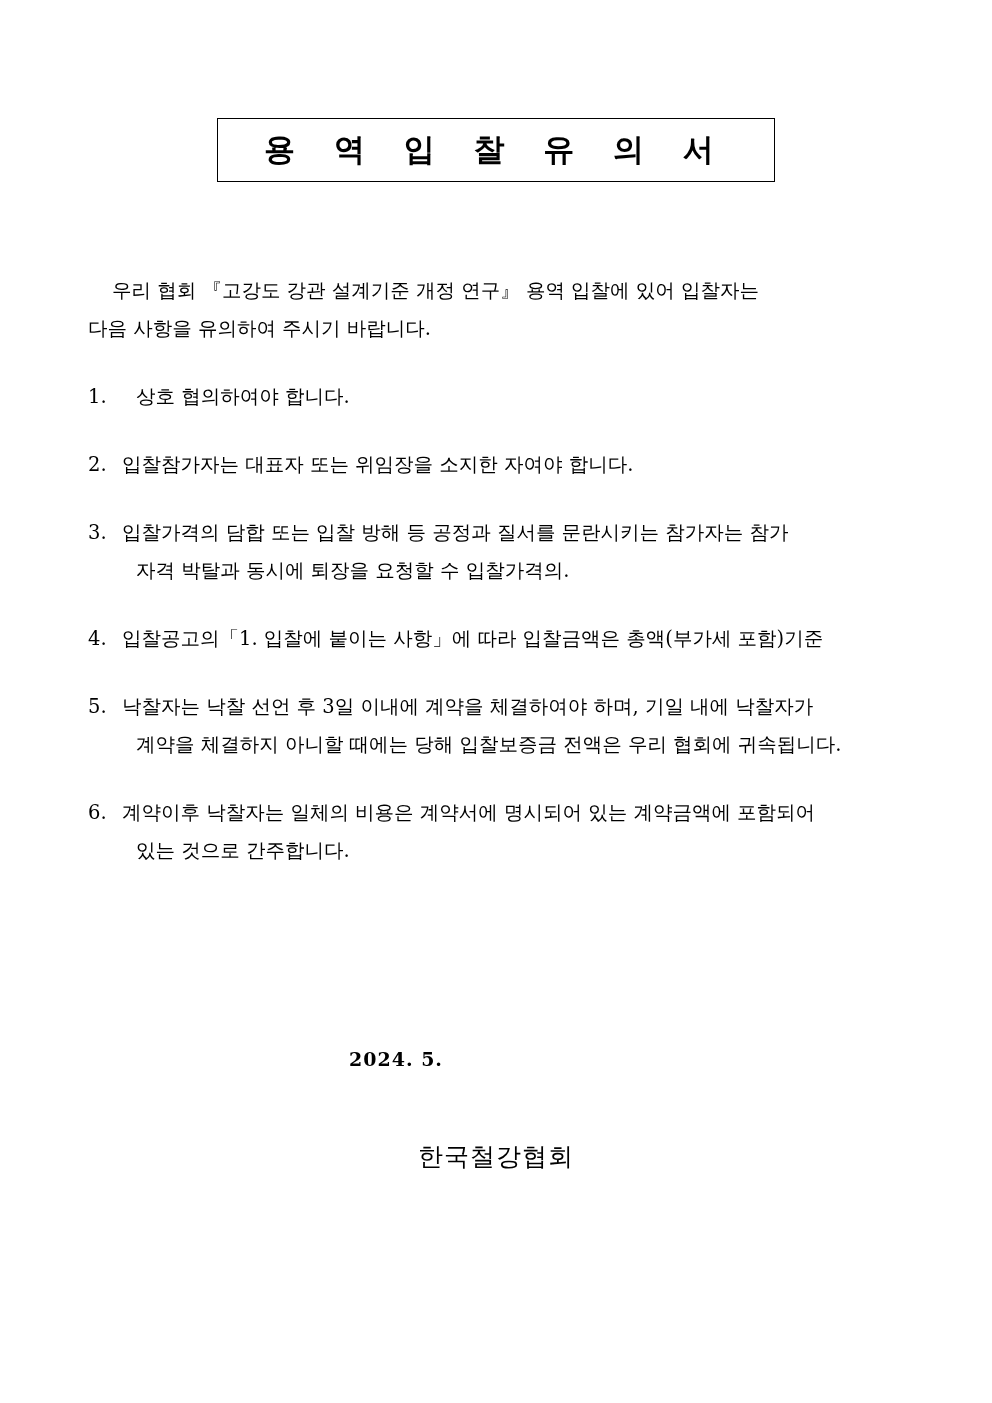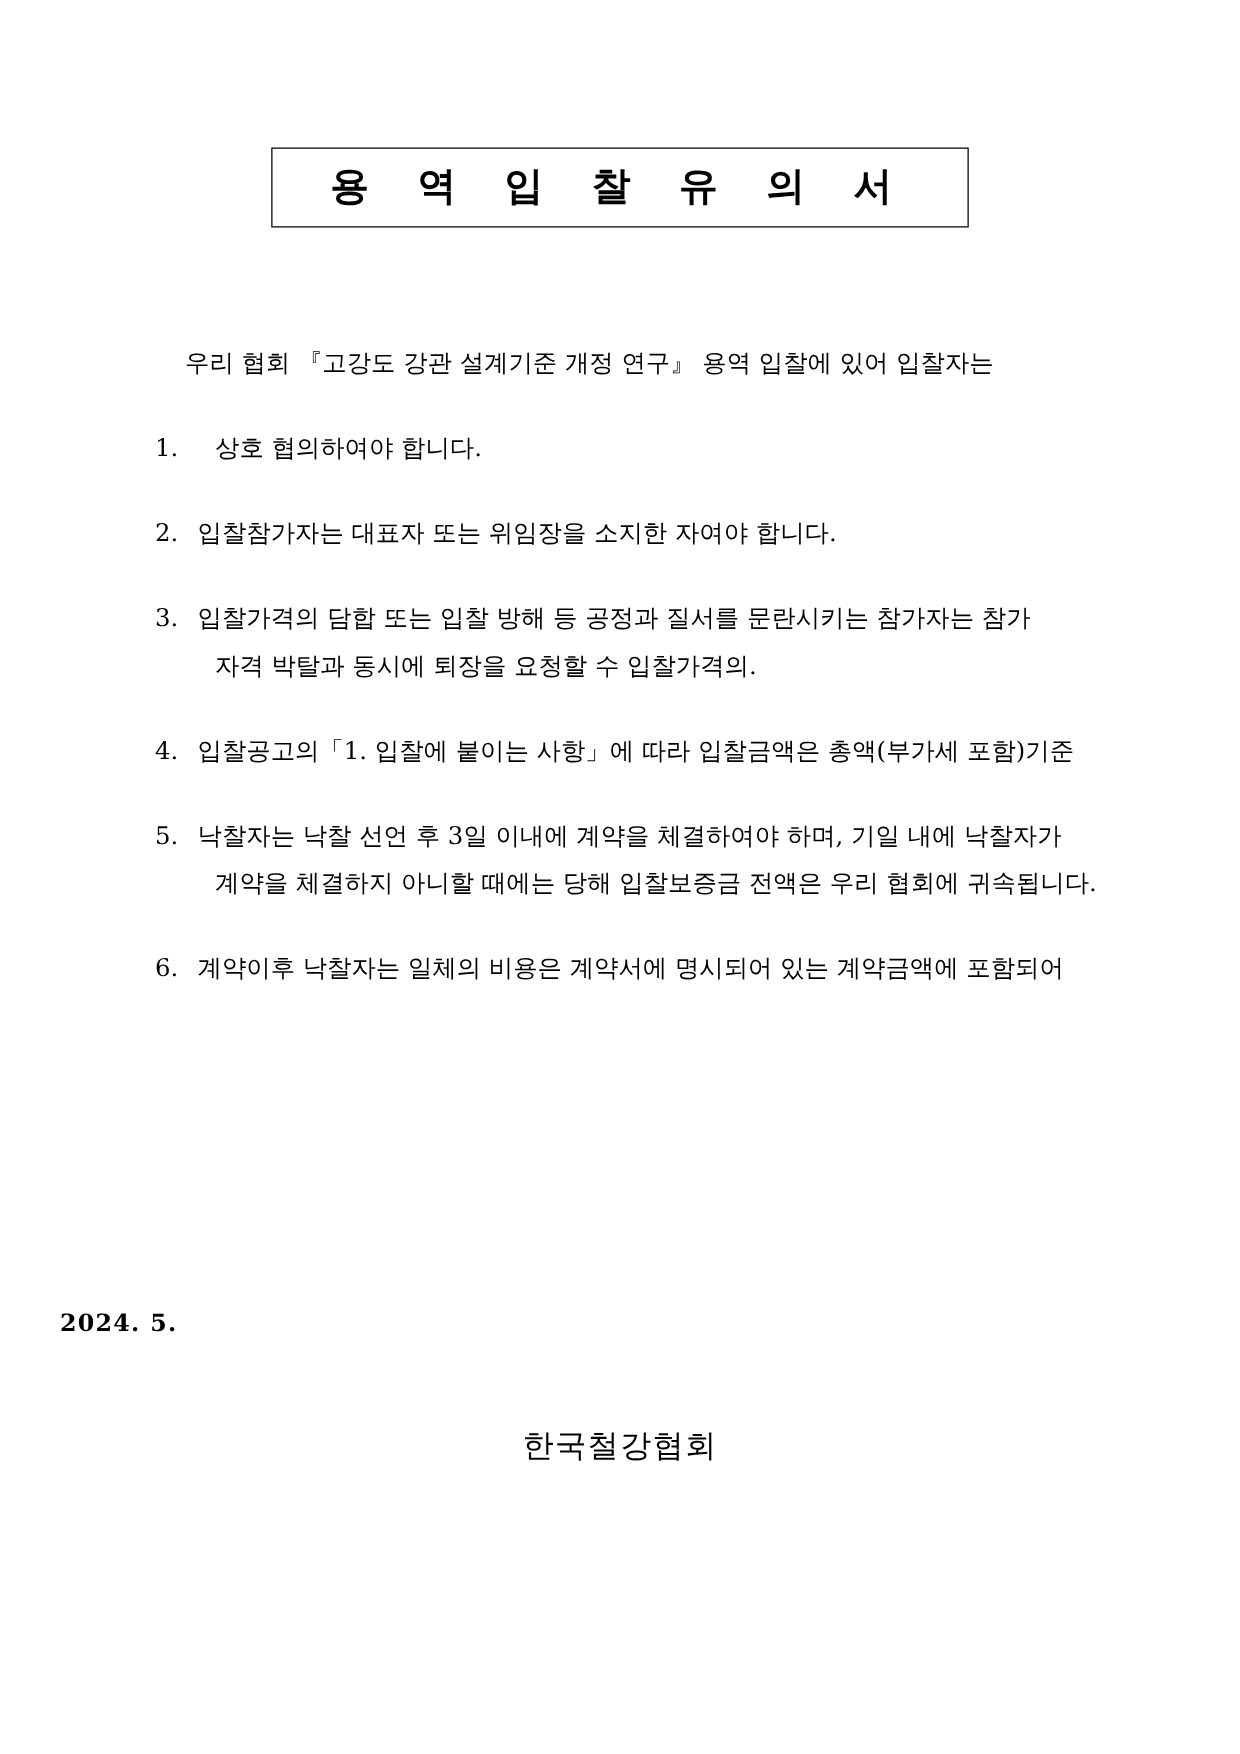--- a/index.html
+++ b/index.html
@@ -44,21 +44,20 @@
     white-space: nowrap;
     line-height: 1.1;
   }
 
   
   .body-block {
     position: absolute;
     top: 272px;
     left: 88px;
     width: 830px;
-    margin-left: 36px;
   }
   .intro {
     font-size: 19.5px;
     line-height: 1.95;
     margin: 0 0 30px 0;
   }
   .intro .indent {
     display: inline-block;
     width: 24px;
   }
@@ -89,24 +88,24 @@
     display: block;
     text-indent: 14px;
   }
 
   
   .date {
     position: absolute;
     top: 1048px;
     left: 0;
     width: 792px;
+    text-align: center;
     font-size: 19px;
     font-weight: bold;
     letter-spacing: 1px;
-    margin-left: 48px;
   }
   .org {
     position: absolute;
     top: 1140px;
     left: 0;
     width: 992px;
     text-align: center;
     font-size: 25px;
     font-weight: normal;
     letter-spacing: 1px;
@@ -120,20 +119,21 @@
   <div class="title-wrap">
     <div class="title-box">
       <div class="title-text">용 역 입 찰 유 의 서</div>
     </div>
   </div>
 
   <div class="body-block">
 
     <p class="intro">
       <span class="indent"></span><span>우리 협회 『고강도 강관 설계기준 개정 연구』 용역 입찰에 있어 입찰자는</span><br>
+      <span>다음 사항을 유의하여 주시기 바랍니다.</span>
     </p>
 
     <ol class="clauses">
 
       <li>
         <span class="num">1.</span>
         <span class="line2">상호 협의하여야 합니다.</span>
       </li>
 
       <li>
@@ -154,20 +154,21 @@
 
       <li>
         <span class="num">5.</span>
         <span class="txt">낙찰자는 낙찰 선언 후 3일 이내에 계약을 체결하여야 하며, 기일 내에 낙찰자가</span>
         <span class="line2">계약을 체결하지 아니할 때에는 당해 입찰보증금 전액은 우리 협회에 귀속됩니다.</span>
       </li>
 
       <li>
         <span class="num">6.</span>
         <span class="txt">계약이후 낙찰자는 일체의 비용은 계약서에 명시되어 있는 계약금액에 포함되어</span>
+        <span class="line2">있는 것으로 간주합니다.</span>
       </li>
 
     </ol>
   </div>
 
   <div class="date">2024.  5.</div>
   <div class="org">한국철강협회</div>
 
 </div>
 

